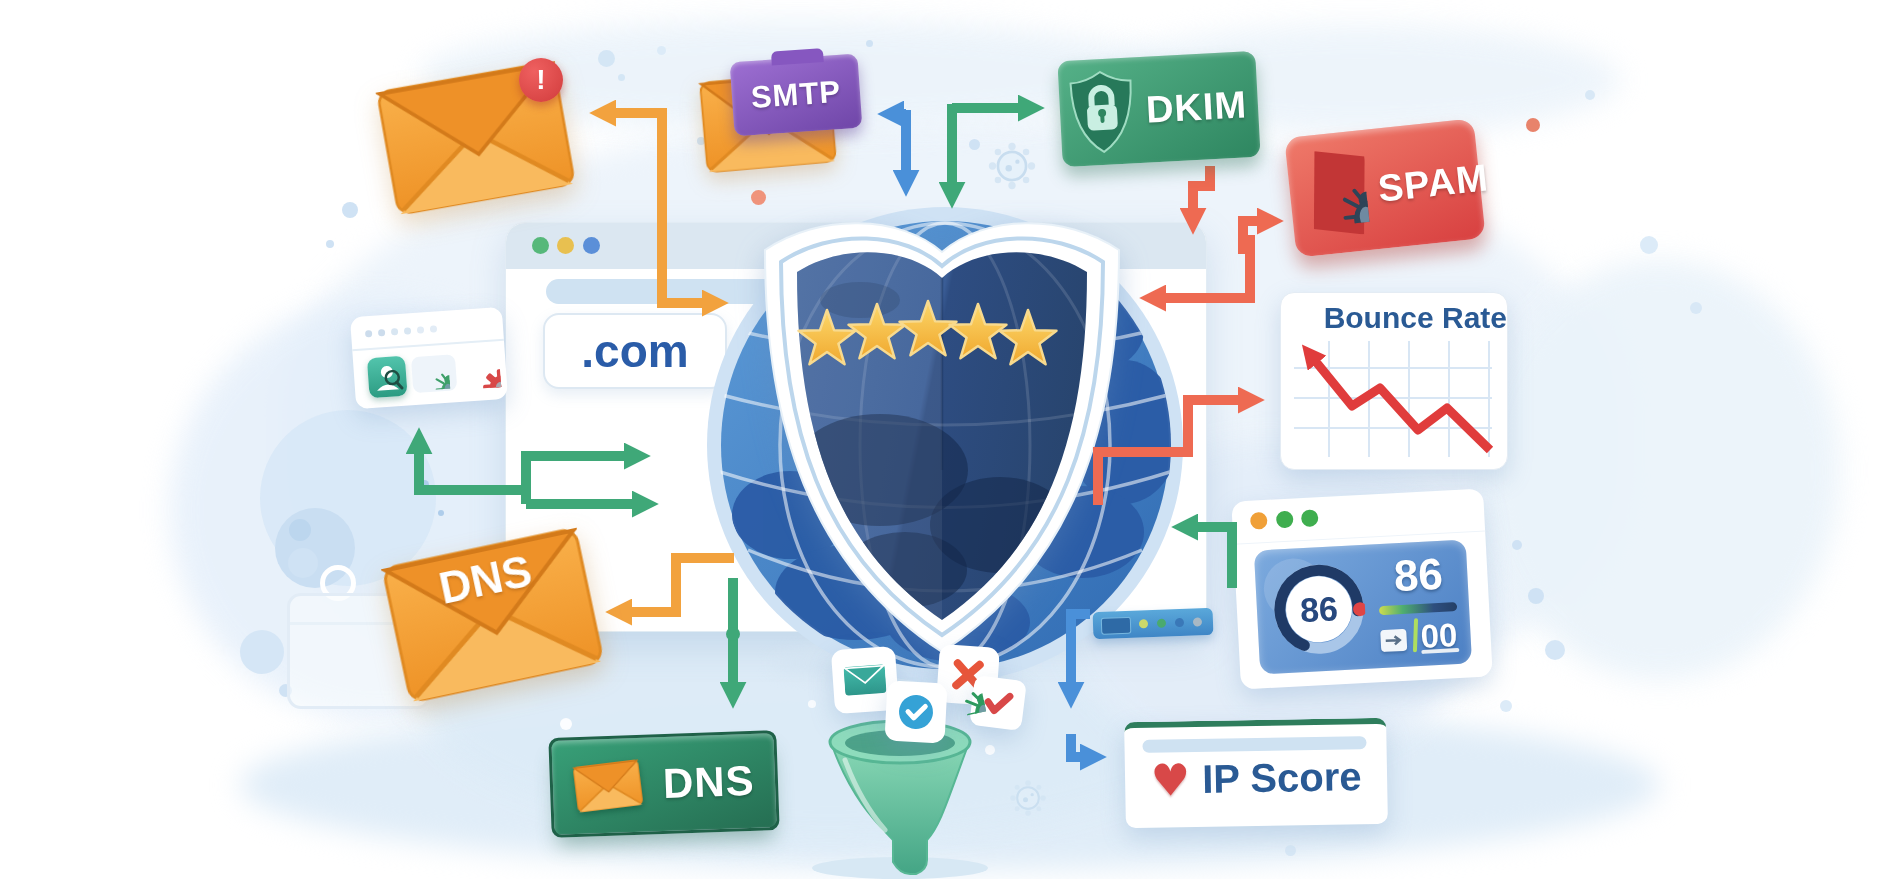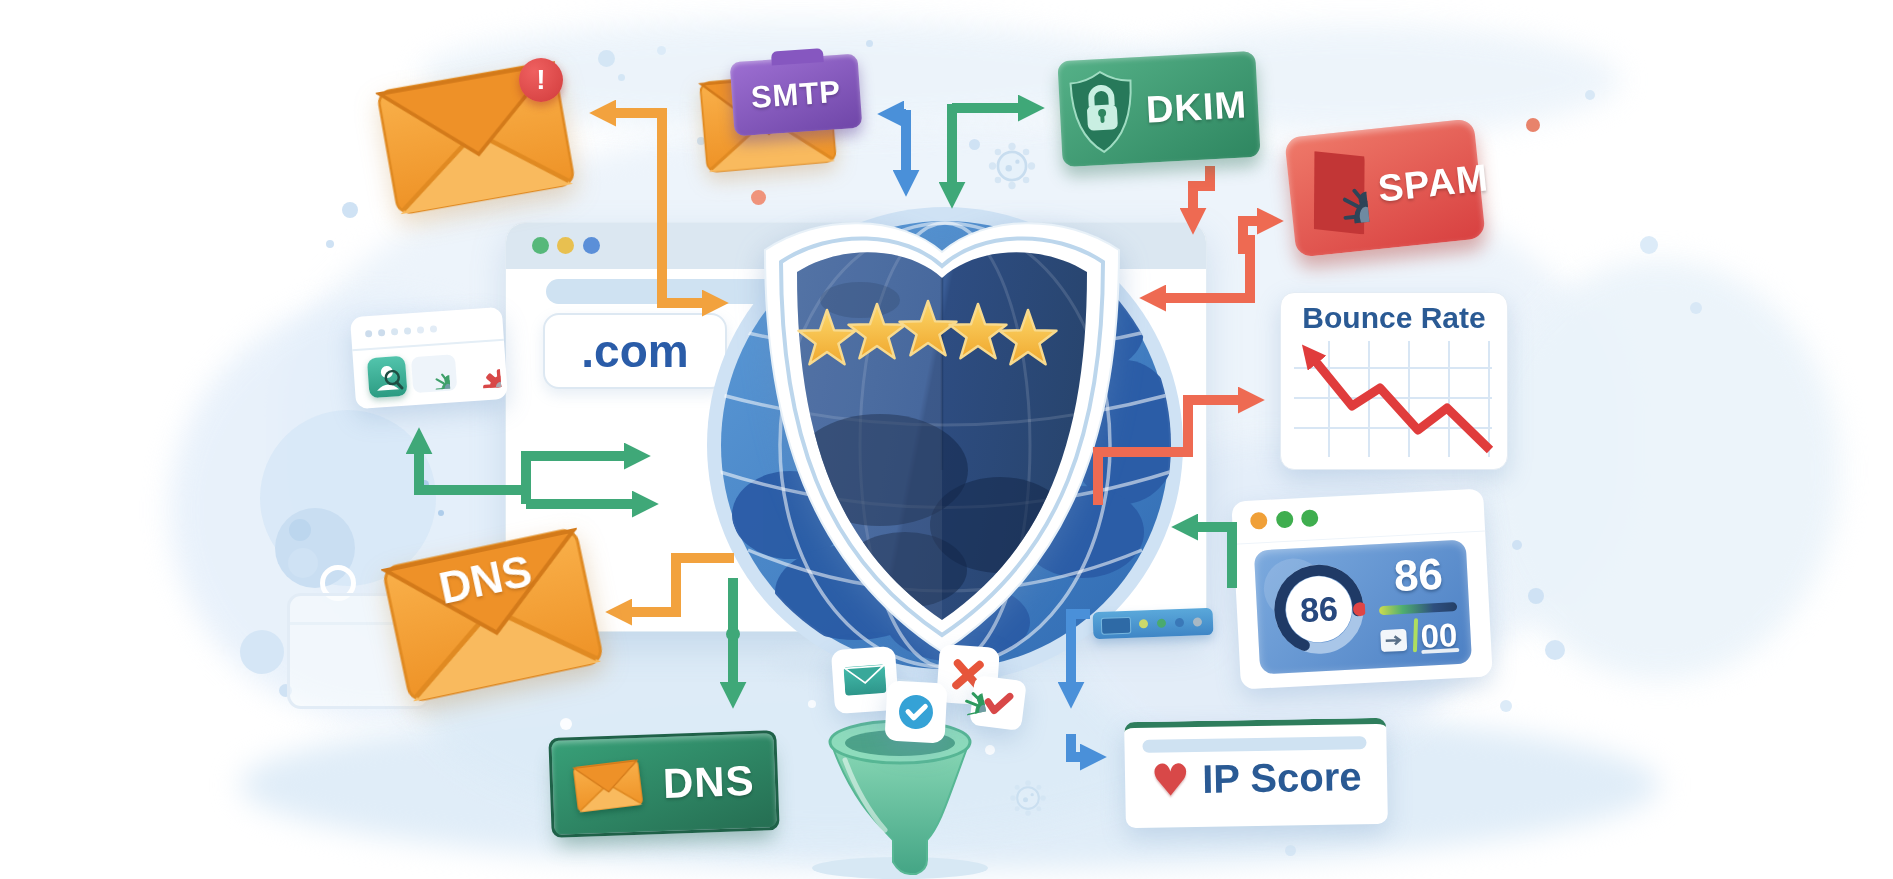--- a/index.html
+++ b/index.html
@@ -177,21 +177,21 @@
       <svg width="30" height="32" viewBox="-20 -22 40 44" style="color:#3fa06a;fill:#3fa06a;stroke:#3fa06a;">
           <use href="#bug"></use>
         </svg>
     </div>
     <svg class="abs" style="left:108px;top:42px;" width="38" height="38" viewBox="-20 -20 40 40">
         <use href="#gear"></use>
       </svg>
   </div>
 
   <div class="abs card" style="left:1280px;top:292px;width:226px;height:176px;border:1px solid #e4ecf4;z-index:25;">
-    <div style="text-align:center;margin-top:8px;font-size:30px;font-weight:bold;color:#2a5a94;">Bounce Rate</div>
+    <div style="text-align:right;margin-top:8px;font-size:30px;font-weight:bold;color:#2a5a94;">Bounce Rate</div>
     <div class="abs" style="left:13px;top:48px;width:198px;height:116px;background-image:linear-gradient(#d8e6f4 2px,transparent 2px),linear-gradient(90deg,#d8e6f4 2px,transparent 2px);background-size:40px 30px;background-position:-6px -4px;">
     </div>
   </div>
 
   <div class="abs card" style="left:1236px;top:495px;width:252px;height:188px;transform:rotate(-3deg);z-index:25;">
     <div class="abs" style="left:0;top:0;width:100%;height:42px;border-bottom:1px solid #eef4fa;">
       <div class="win-dot" style="left:18px;top:12px;background:#f0a038;"></div>
       <div class="win-dot" style="left:44px;top:12px;background:#3fae4f;"></div>
       <div class="win-dot" style="left:69px;top:12px;background:#3fae4f;"></div>
     </div>

